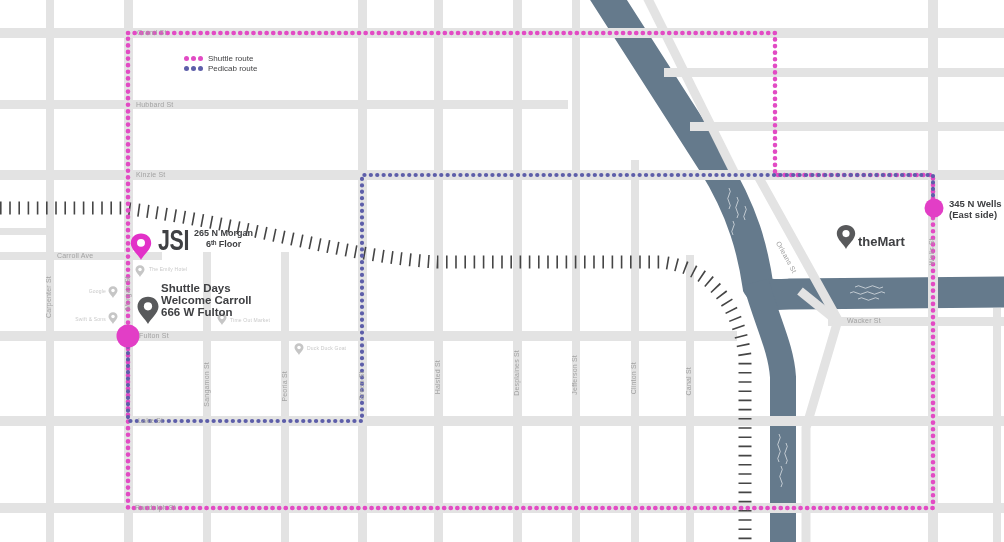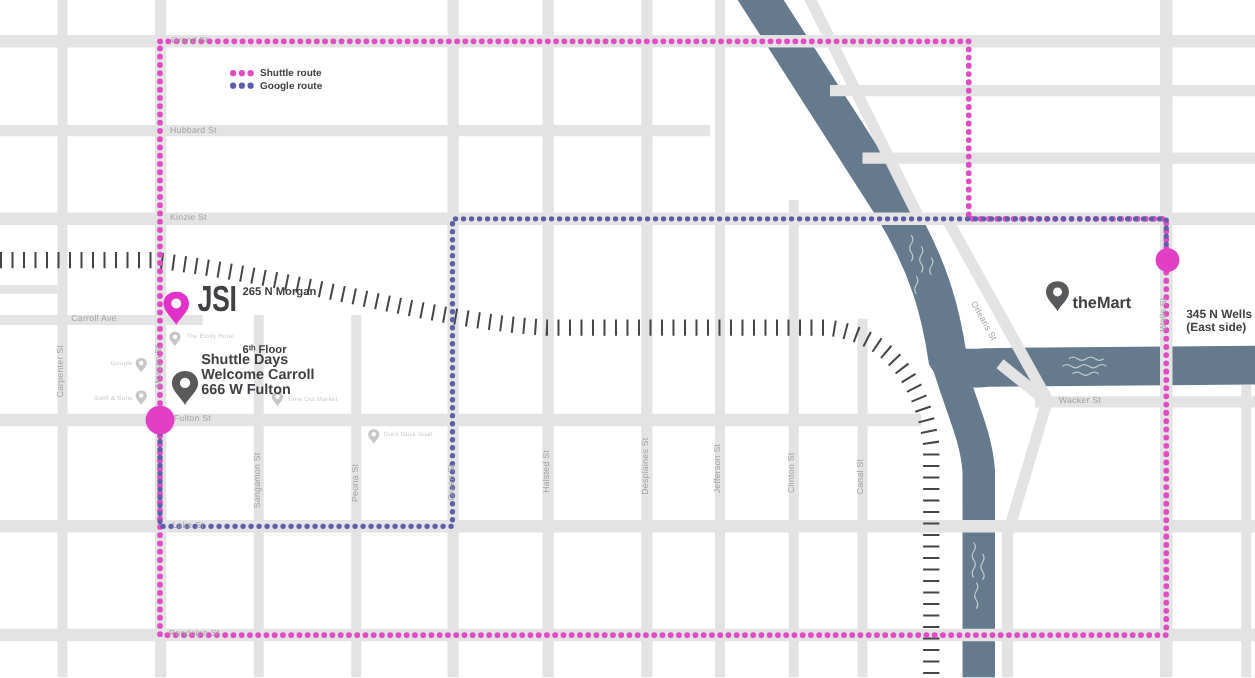--- a/index.html
+++ b/index.html
@@ -9,26 +9,26 @@
   .lbl{position:absolute;white-space:nowrap;}
   .slabel{font-size:7px;color:#a2a2a2;letter-spacing:.2px;}
   .vlabel{writing-mode:vertical-rl;transform:rotate(180deg);}
   .poi{font-size:5px;color:#c9c9c9;letter-spacing:.2px;}
   .poi-r{text-align:right;}
   .dark{color:#3f4043;font-weight:bold;}
   .jsi-title{font-size:29px;letter-spacing:-.5px;transform:scaleX(.74);transform-origin:left top;line-height:1;}
   .addr{font-size:9px;line-height:1.1;}
   .wc{font-size:11.5px;line-height:1.04;}
   .mart{font-size:13px;}
-  .wells-note{font-size:9.5px;line-height:1.12;margin-top:48px;}
+  .wells-note{font-size:9.5px;line-height:1.12;}
   .legend{position:absolute;left:184px;top:53px;}
   .legend-row{display:flex;align-items:center;height:10px;}
   .legend-dots{display:flex;gap:2px;margin-right:5px;}
   .legend-dots i{width:5px;height:5px;border-radius:50%;display:block;}
-  .legend-label{font-size:8px;font-weight:bold;color:#434345;text-align:center;}
+  .legend-label{font-size:8px;font-weight:normal;color:#434345;text-align:center;}
 </style>
 </head>
 <body>
 
 <div class="map">
 
   <svg width="1004" height="542" viewBox="0 0 1004 542">
     <defs>
       <g id="pin">
         <path d="M0,0 C-2,-4.5 -10,-10.5 -10,-16.5 C-10,-22.2 -5.7,-26 0,-26 C5.7,-26 10,-22.2 10,-16.5 C10,-10.5 2,-4.5 0,0 Z"></path>
@@ -110,21 +110,21 @@
           <i style="background:#e24bc4"></i>
       </span>
       <span class="legend-label">Shuttle route</span>
     </div>
     <div class="legend-row">
       <span class="legend-dots">
         <i style="background:#5d5ea9"></i>
           <i style="background:#5d5ea9"></i>
           <i style="background:#5d5ea9"></i>
       </span>
-      <span class="legend-label">Google route</span>
+      <span class="legend-label">Pedicab route</span>
     </div>
   </div>
 
   <div class="lbl slabel" style="left:137px;top:29px;">Grand St</div>
   <div class="lbl slabel" style="left:136px;top:101px;">Hubbard St</div>
   <div class="lbl slabel" style="left:136px;top:171px;">Kinzie St</div>
   <div class="lbl slabel" style="left:57px;top:252px;">Carroll Ave</div>
   <div class="lbl slabel" style="left:139px;top:332px;">Fulton St</div>
   <div class="lbl slabel" style="left:138px;top:417px;">Lake St</div>
   <div class="lbl slabel" style="left:135px;top:504px;">Randolph St</div>
@@ -144,21 +144,21 @@
   <div class="lbl slabel" style="left:781px;top:240px;transform:rotate(61deg);transform-origin:left top;">Orleans St</div>
 
   <div class="lbl poi" style="left:149px;top:266px;">The Emily Hotel</div>
   <div class="lbl poi poi-r" style="left:84px;top:288px;width:22px;">Google</div>
   <div class="lbl poi poi-r" style="left:72px;top:316px;width:34px;">Swift &amp; Sons</div>
   <div class="lbl poi" style="left:230px;top:317px;">Time Out Market</div>
   <div class="lbl poi" style="left:307px;top:345px;">Duck Duck Goat</div>
 
   <div class="lbl dark jsi-title" style="left:158px;top:226px;">JSI</div>
   <div class="lbl dark addr" style="left:194px;top:229px;">265 N Morgan</div>
-  <div class="lbl dark addr" style="left:194px;top:240px;margin-top:35px;">6ᵗʰ Floor</div>
+  <div class="lbl dark addr" style="left:206px;top:240px;">6ᵗʰ Floor</div>
 
   <div class="lbl dark wc" style="left:161px;top:283px;">Shuttle Days</div>
   <div class="lbl dark wc" style="left:161px;top:295px;">Welcome Carroll</div>
   <div class="lbl dark wc" style="left:161px;top:307px;">666 W Fulton</div>
 
   <div class="lbl dark mart" style="left:858px;top:234px;">theMart</div>
 
   <div class="lbl dark wells-note" style="left:949px;top:199px;">345 N Wells</div>
   <div class="lbl dark wells-note" style="left:949px;top:210px;text-align:right;">(East side)</div>
 

